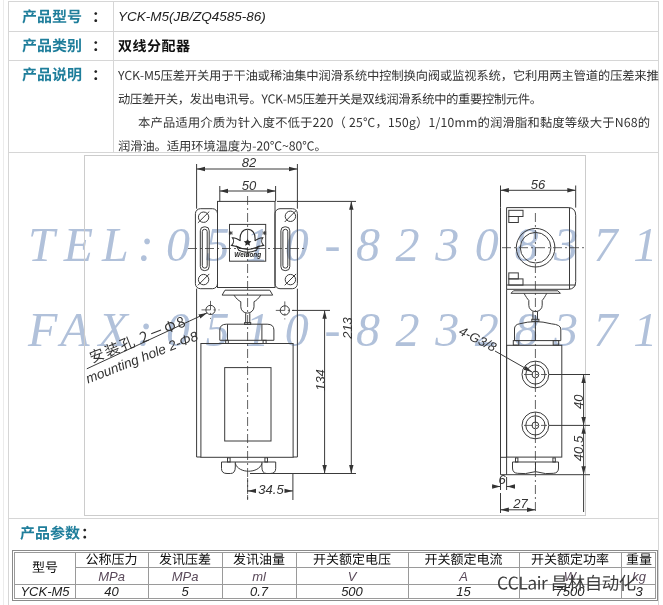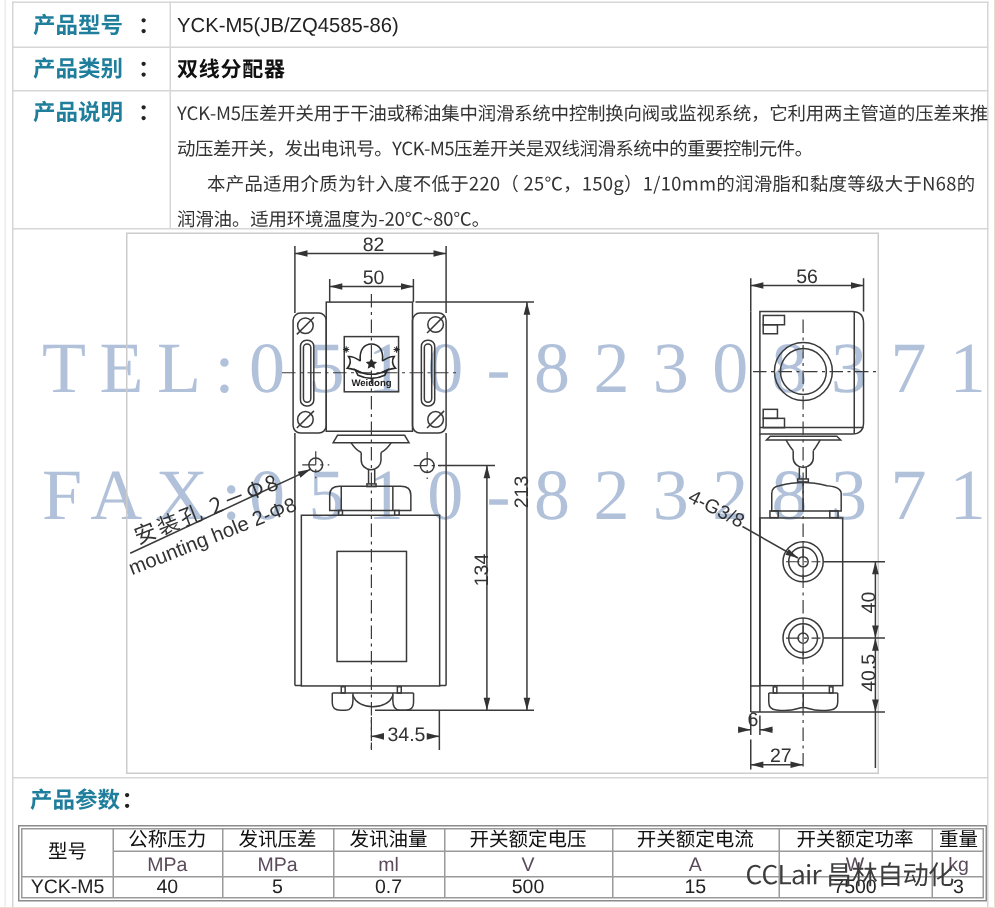--- a/index.html
+++ b/index.html
@@ -1,17 +1,17 @@
 <!DOCTYPE html>
 <html lang="zh"><head>
 <meta charset="utf-8">
 <title>YCK-M5</title>
 <style>
 html,body{margin:0;padding:0;background:#ffffff;}
-#page{position:relative;width:663px;height:605px;overflow:hidden;background:#a16207;}
+#page{position:relative;width:663px;height:605px;overflow:hidden;background:#d946ef;font-style:italic;}
 </style>
 </head>
 <body>
 <div id="page">
 <svg width="663" height="605" viewBox="0 0 663 605" style="position:absolute;left:0;top:0;font-family:'Liberation Sans',sans-serif">
 
 <rect x="0" y="0" width="663" height="605" fill="#ffffff"></rect>
 
 <g stroke="#d6d6d6" stroke-width="1">
 <line x1="8.5" y1="1" x2="8.5" y2="605"></line>

